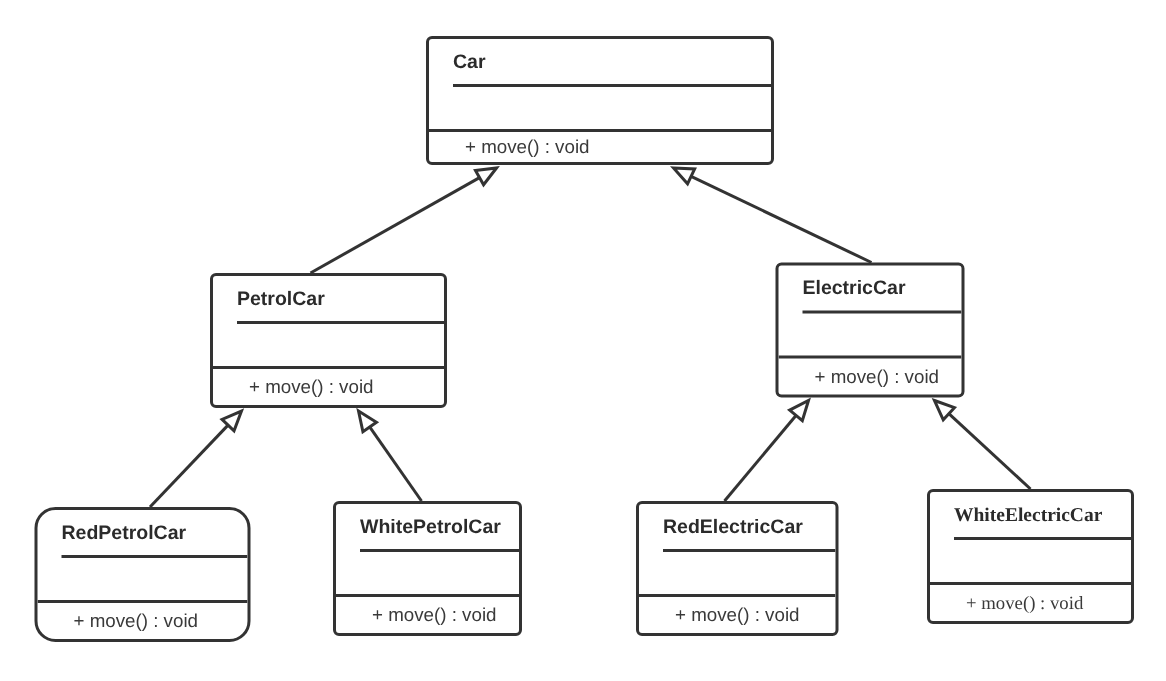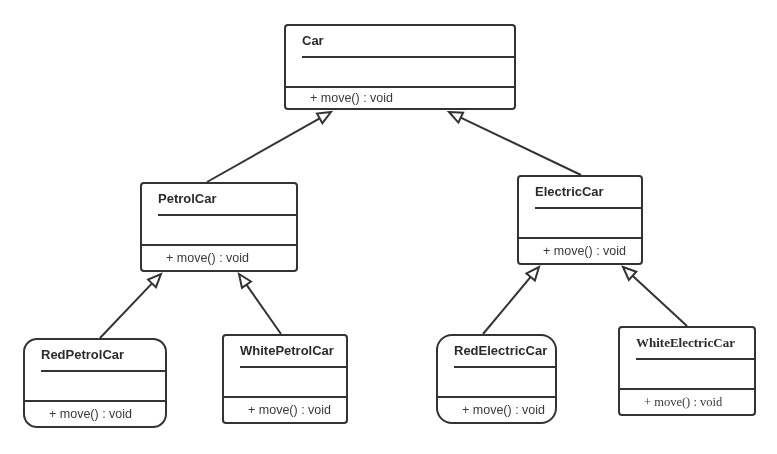--- a/index.html
+++ b/index.html
@@ -99,21 +99,21 @@
       <div class="uml-class" style="left: 23px; top: 338px; width: 144px; height: 90px; border-radius: 14px;">
         <div class="class-name">RedPetrolCar</div>
         <div class="class-attrs"></div>
         <div class="class-methods">+ move() : void</div>
       </div>
       <div class="uml-class" style="left: 222px; top: 334px; width: 126px; height: 90px;">
         <div class="class-name">WhitePetrolCar</div>
         <div class="class-attrs"></div>
         <div class="class-methods">+ move() : void</div>
       </div>
-      <div class="uml-class" style="left: 436px; top: 334px; width: 121px; height: 90px; border-radius: 16px;">
+      <div class="uml-class" style="left: 424px; top: 334px; width: 135px; height: 90px;">
         <div class="class-name">RedElectricCar</div>
         <div class="class-attrs"></div>
         <div class="class-methods">+ move() : void</div>
       </div>
       <div class="uml-class" style="left: 618px; top: 326px; width: 138px; height: 90px; font-family: Liberation Serif, serif;">
         <div class="class-name">WhiteElectricCar</div>
         <div class="class-attrs"></div>
         <div class="class-methods">+ move() : void</div>
       </div>
     </div>

